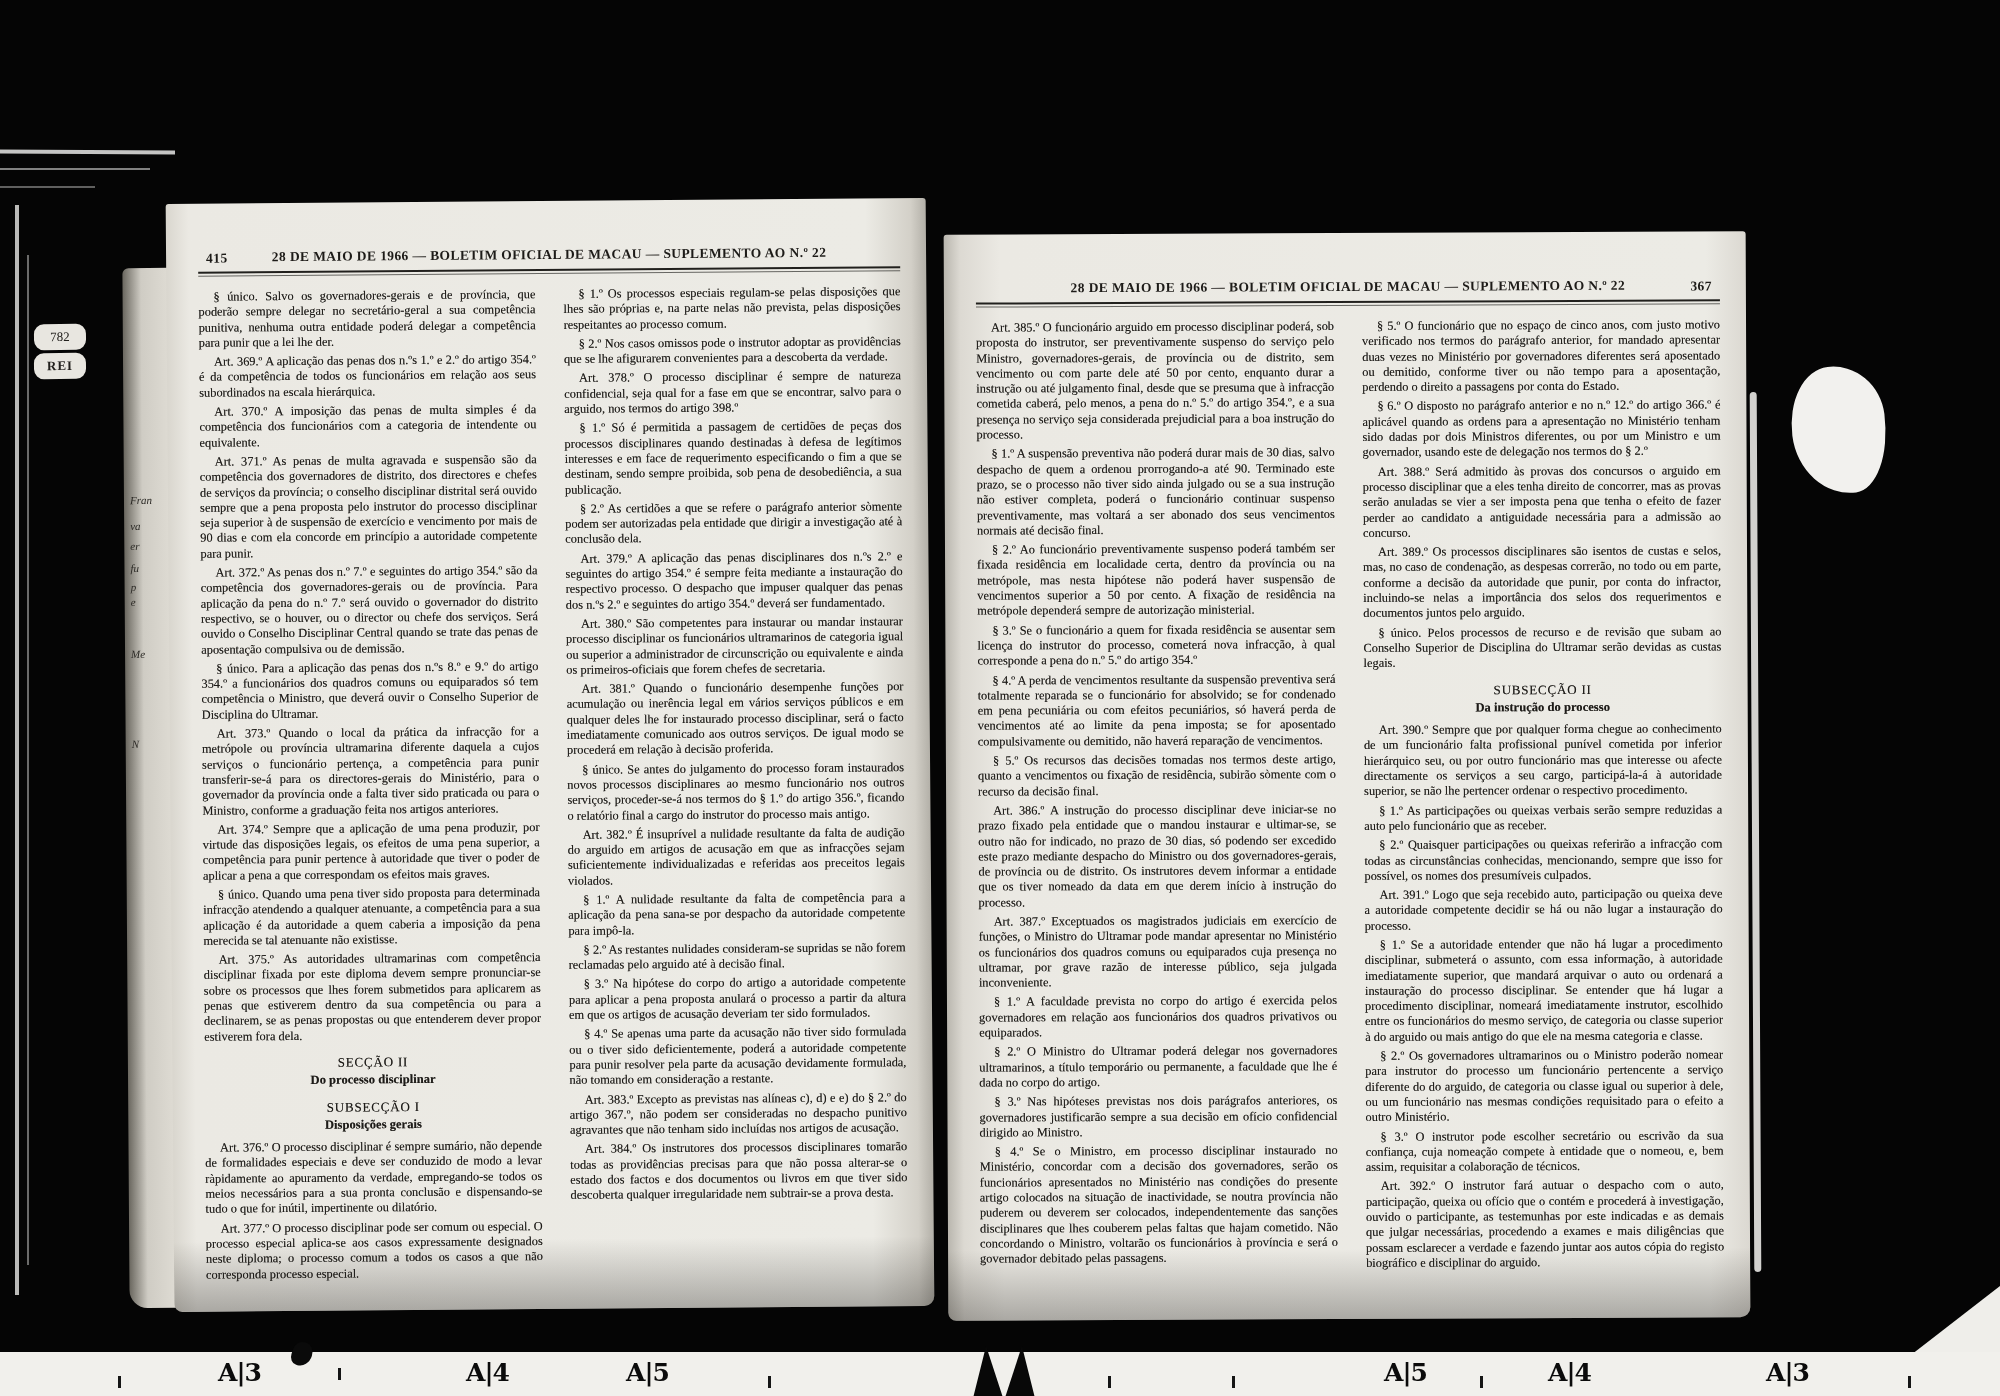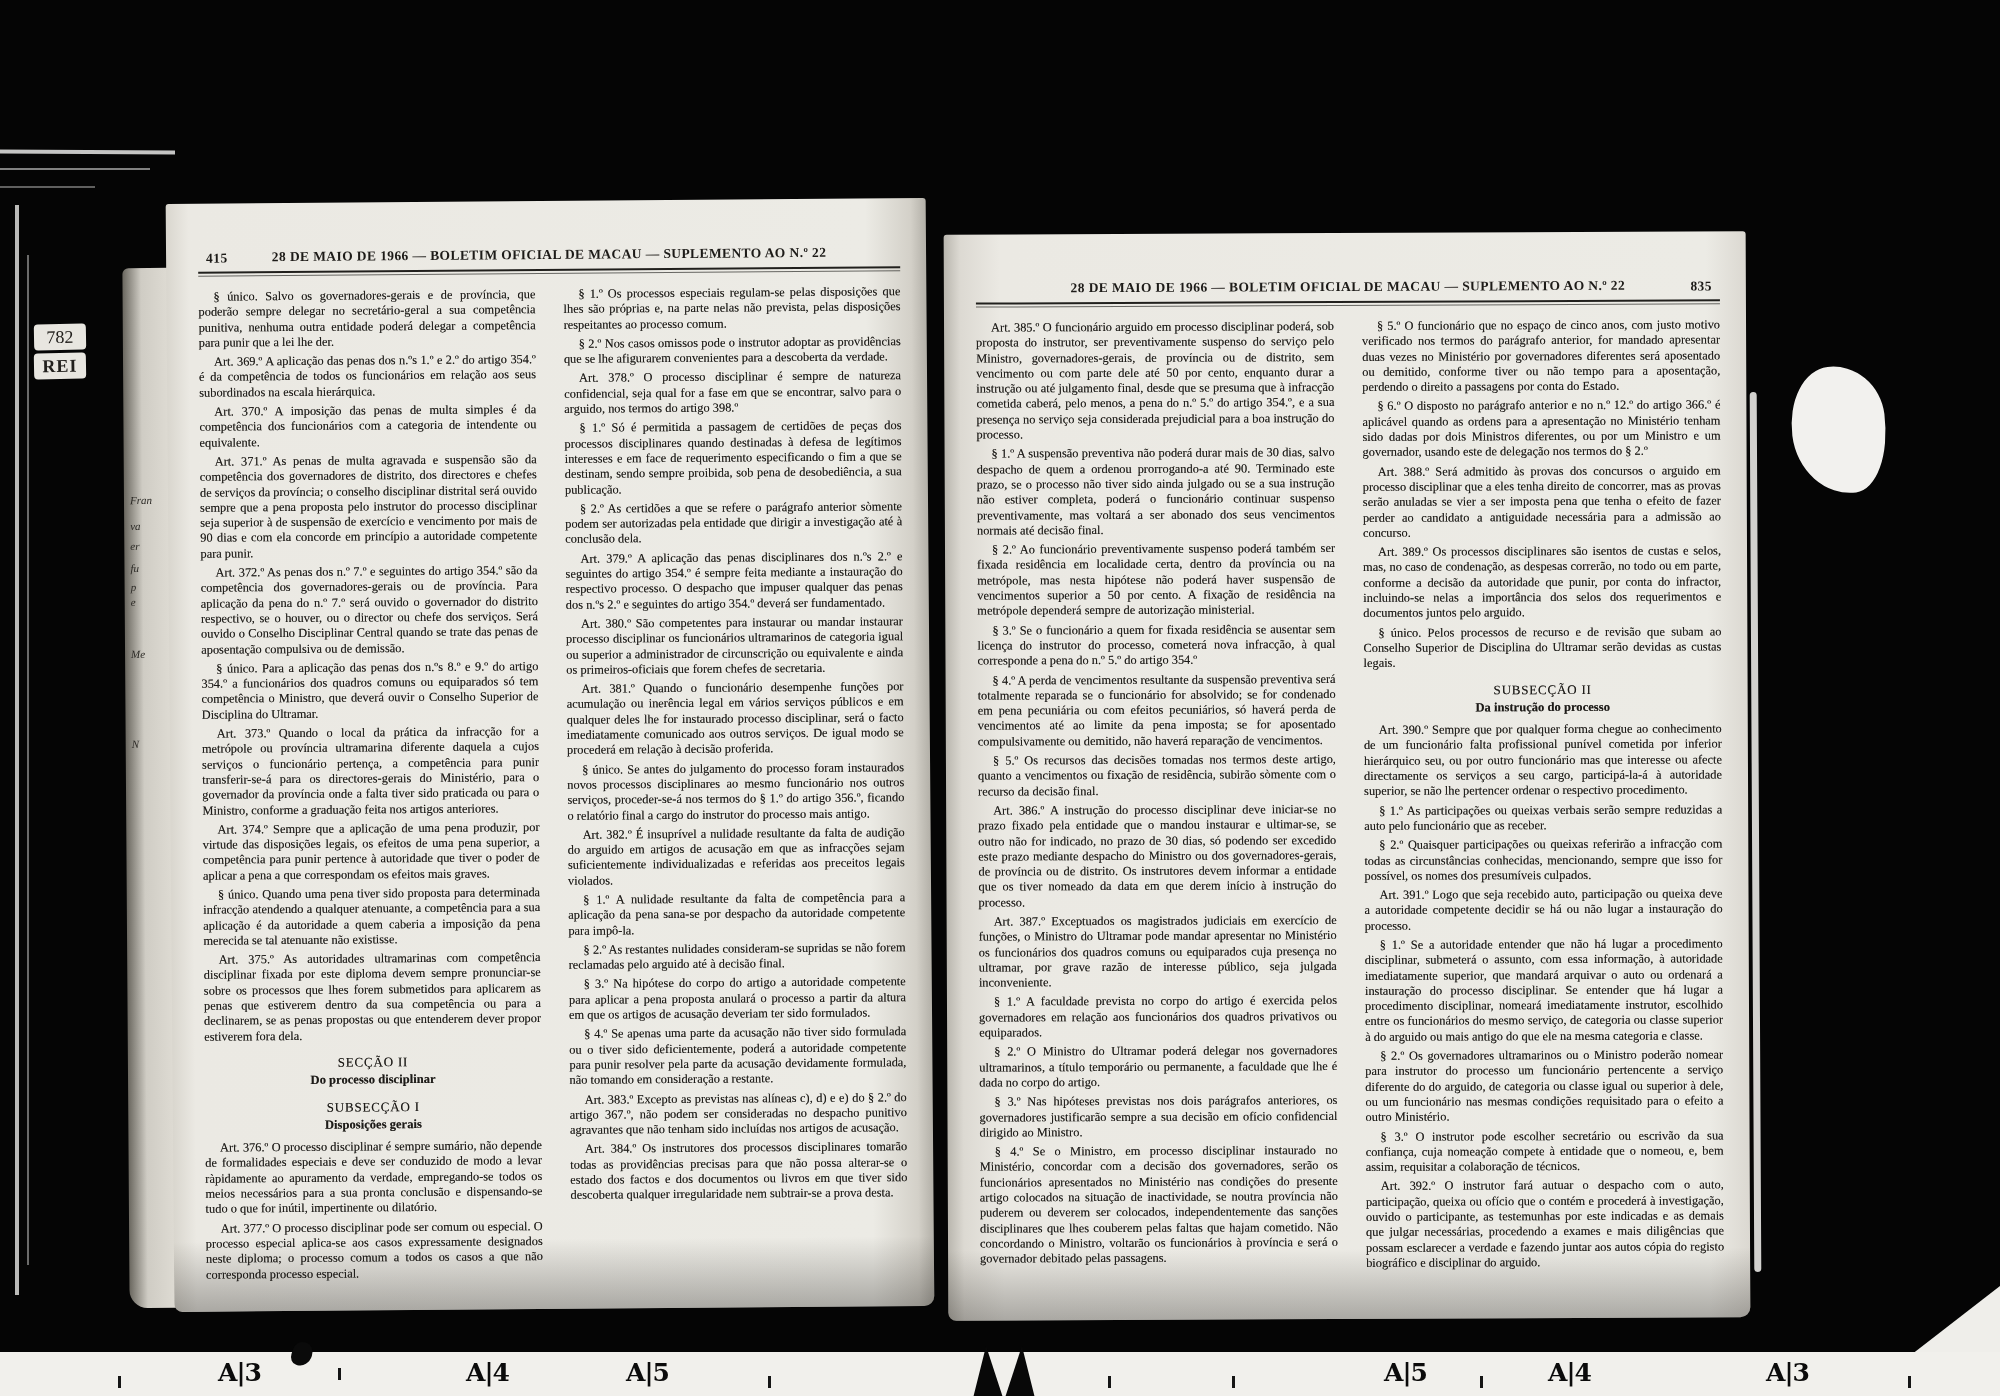--- a/index.html
+++ b/index.html
@@ -7,22 +7,22 @@
          font-family:"Liberation Serif","DejaVu Serif",serif;}
   
   .scratch{position:absolute;background:#e8e8e6;opacity:.85;}
   .s1{left:0;top:150px;width:175px;height:4px;transform:rotate(.4deg);}
   .s2{left:0;top:168px;width:150px;height:2px;opacity:.55;}
   .s3{left:0;top:186px;width:95px;height:2px;opacity:.4;}
   .v1{left:15px;top:205px;width:4px;height:1090px;opacity:.8;}
   .v2{left:27px;top:255px;width:2px;height:1010px;opacity:.45;}
   
   .spine-label{position:absolute;left:34px;top:324px;width:52px;text-align:center;}
-  .spine-label .scrap{background:#e8e6e0;color:#22201d;border-radius:4px;margin-bottom:3px;
-      font-size:18px;line-height:26px;transform:rotate(-1deg);}
+  .spine-label .scrap{background:#e8e6e0;color:#22201d;border-radius:10px;margin-bottom:3px;
+      font-size:13px;line-height:26px;transform:rotate(-1deg);}
   .spine-label .scrap.b{font-weight:bold;letter-spacing:1px;}
   
   .edge-strip{position:absolute;left:126px;top:268px;width:46px;height:1040px;
       background:linear-gradient(to right,#6a675f,#cfccc4 40%,#dedbd3);border-radius:6px 0 0 18px;
       transform:rotate(-.4deg);overflow:hidden;}
   .frag{position:absolute;left:6px;color:#2c2a26;font-size:11px;font-style:italic;}
   .f0{top:226px}.f1{top:252px}.f2{top:272px}.f3{top:294px}.f4{top:313px}.f5{top:328px}.f6{top:380px}.f7{top:470px}
   
   .page{position:absolute;color:#1d1b18;border-radius:3px 3px 10px 8px;overflow:hidden;}
   .page::after{content:"";position:absolute;left:0;right:0;bottom:0;height:70px;pointer-events:none;
@@ -140,21 +140,21 @@
             <div class="para p">Art. 384.º Os instrutores dos processos disciplinares tomarão todas as providências precisas para que não possa alterar-se o estado dos factos e dos documentos ou livros em que tiver sido descoberta qualquer irregularidade nem subtrair-se a prova desta.</div>
           </div>
       </div>
     </div>
   </div>
 
   <div class="page page-right">
     <div class="page-inner">
       <div class="page-header">
         <span>28 DE MAIO DE 1966 — BOLETIM OFICIAL DE MACAU — SUPLEMENTO AO N.º 22</span>
-        <span class="pageno-right">835</span>
+        <span class="pageno-right">367</span>
       </div>
       <div class="header-rule"></div>
       <div class="header-rule2"></div>
       <div class="columns">
         <div class="col">
             <div class="para p">Art. 385.º O funcionário arguido em processo disciplinar poderá, sob proposta do instrutor, ser preventivamente suspenso do serviço pelo Ministro, governadores-gerais, de província ou de distrito, sem vencimento ou com parte dele até 50 por cento, enquanto durar a instrução ou até julgamento final, desde que se presuma que à infracção cometida caberá, pelo menos, a pena do n.º 5.º do artigo 354.º, e a sua presença no serviço seja considerada prejudicial para a boa instrução do processo.</div>
             <div class="para p">§ 1.º A suspensão preventiva não poderá durar mais de 30 dias, salvo despacho de quem a ordenou prorrogando-a até 90. Terminado este prazo, se o processo não tiver sido ainda julgado ou se a sua instrução não estiver completa, poderá o funcionário continuar suspenso preventivamente, mas voltará a ser abonado dos seus vencimentos normais até decisão final.</div>
             <div class="para p">§ 2.º Ao funcionário preventivamente suspenso poderá também ser fixada residência em localidade certa, dentro da província ou na metrópole, mas nesta hipótese não poderá haver suspensão de vencimentos superior a 50 por cento. A fixação de residência na metrópole dependerá sempre de autorização ministerial.</div>
             <div class="para p">§ 3.º Se o funcionário a quem for fixada residência se ausentar sem licença do instrutor do processo, cometerá nova infracção, à qual corresponde a pena do n.º 5.º do artigo 354.º</div>
             <div class="para p">§ 4.º A perda de vencimentos resultante da suspensão preventiva será totalmente reparada se o funcionário for absolvido; se for condenado em pena pecuniária ou com efeitos pecuniários, só haverá perda de vencimentos até ao limite da pena imposta; se for aposentado compulsivamente ou demitido, não haverá reparação de vencimentos.</div>

